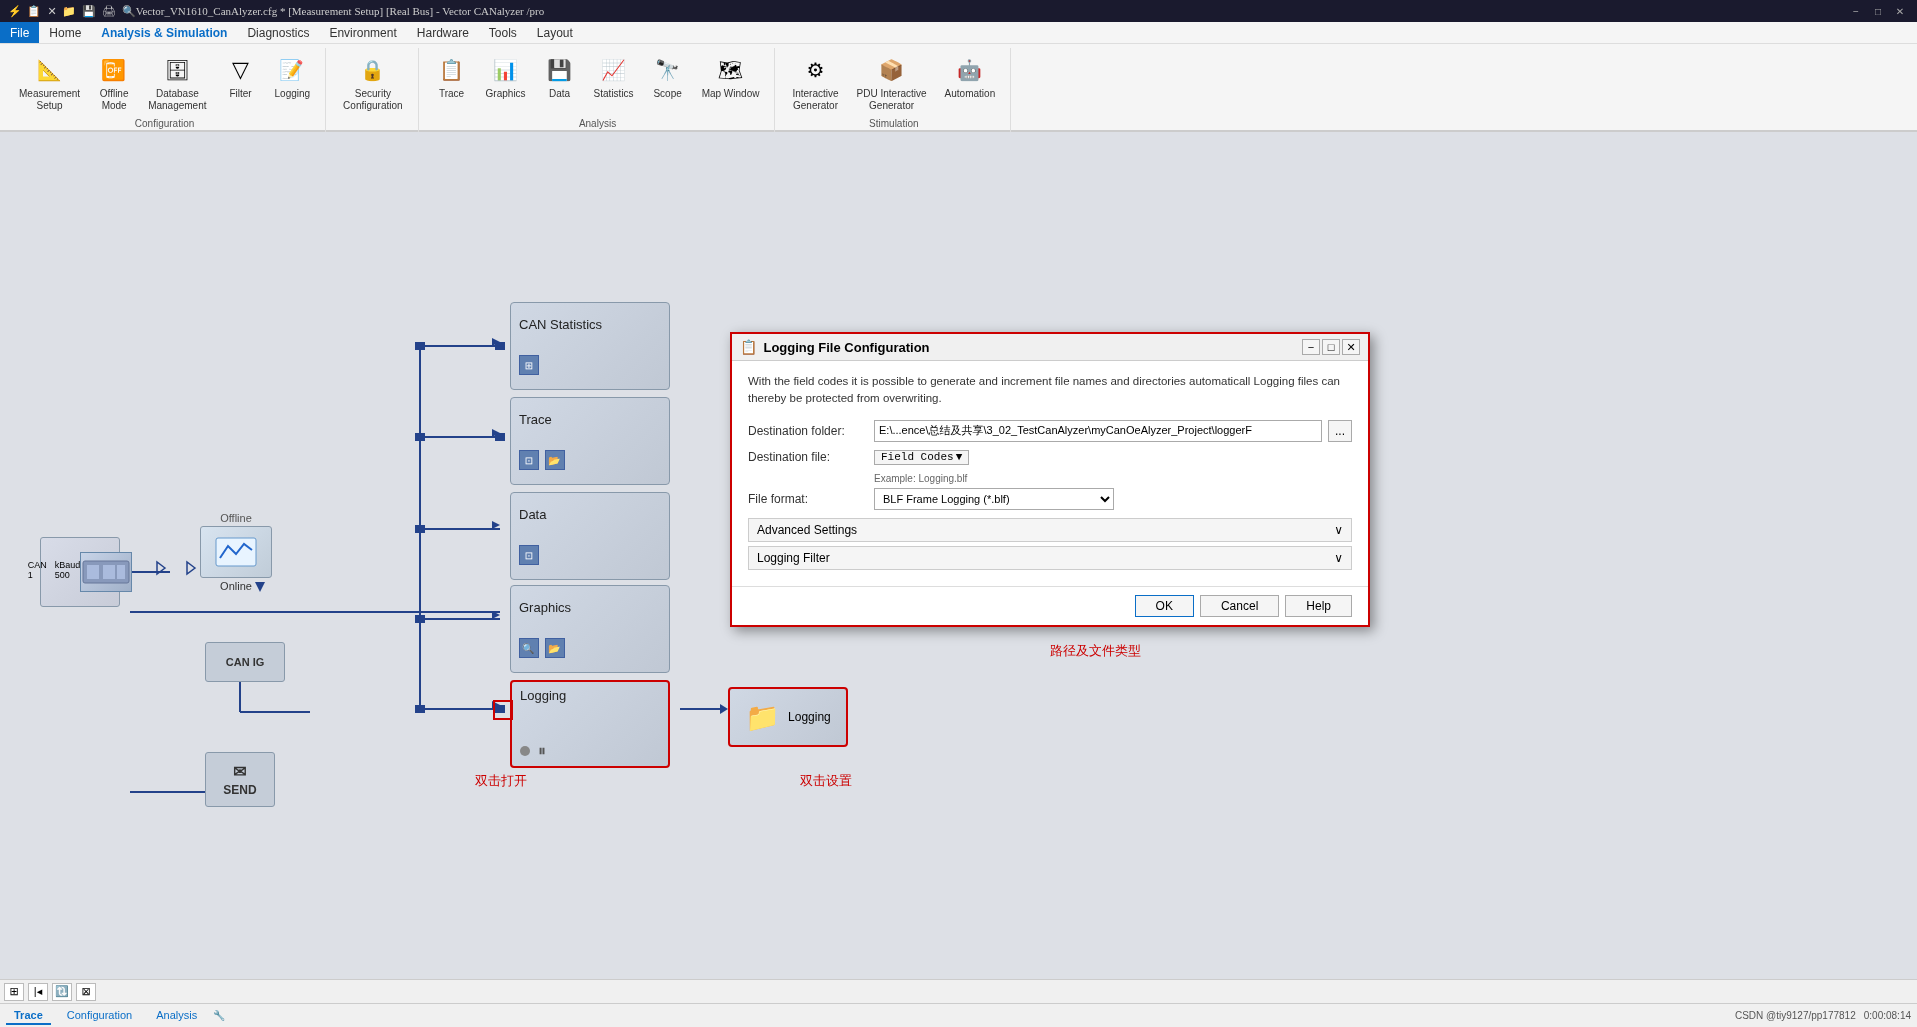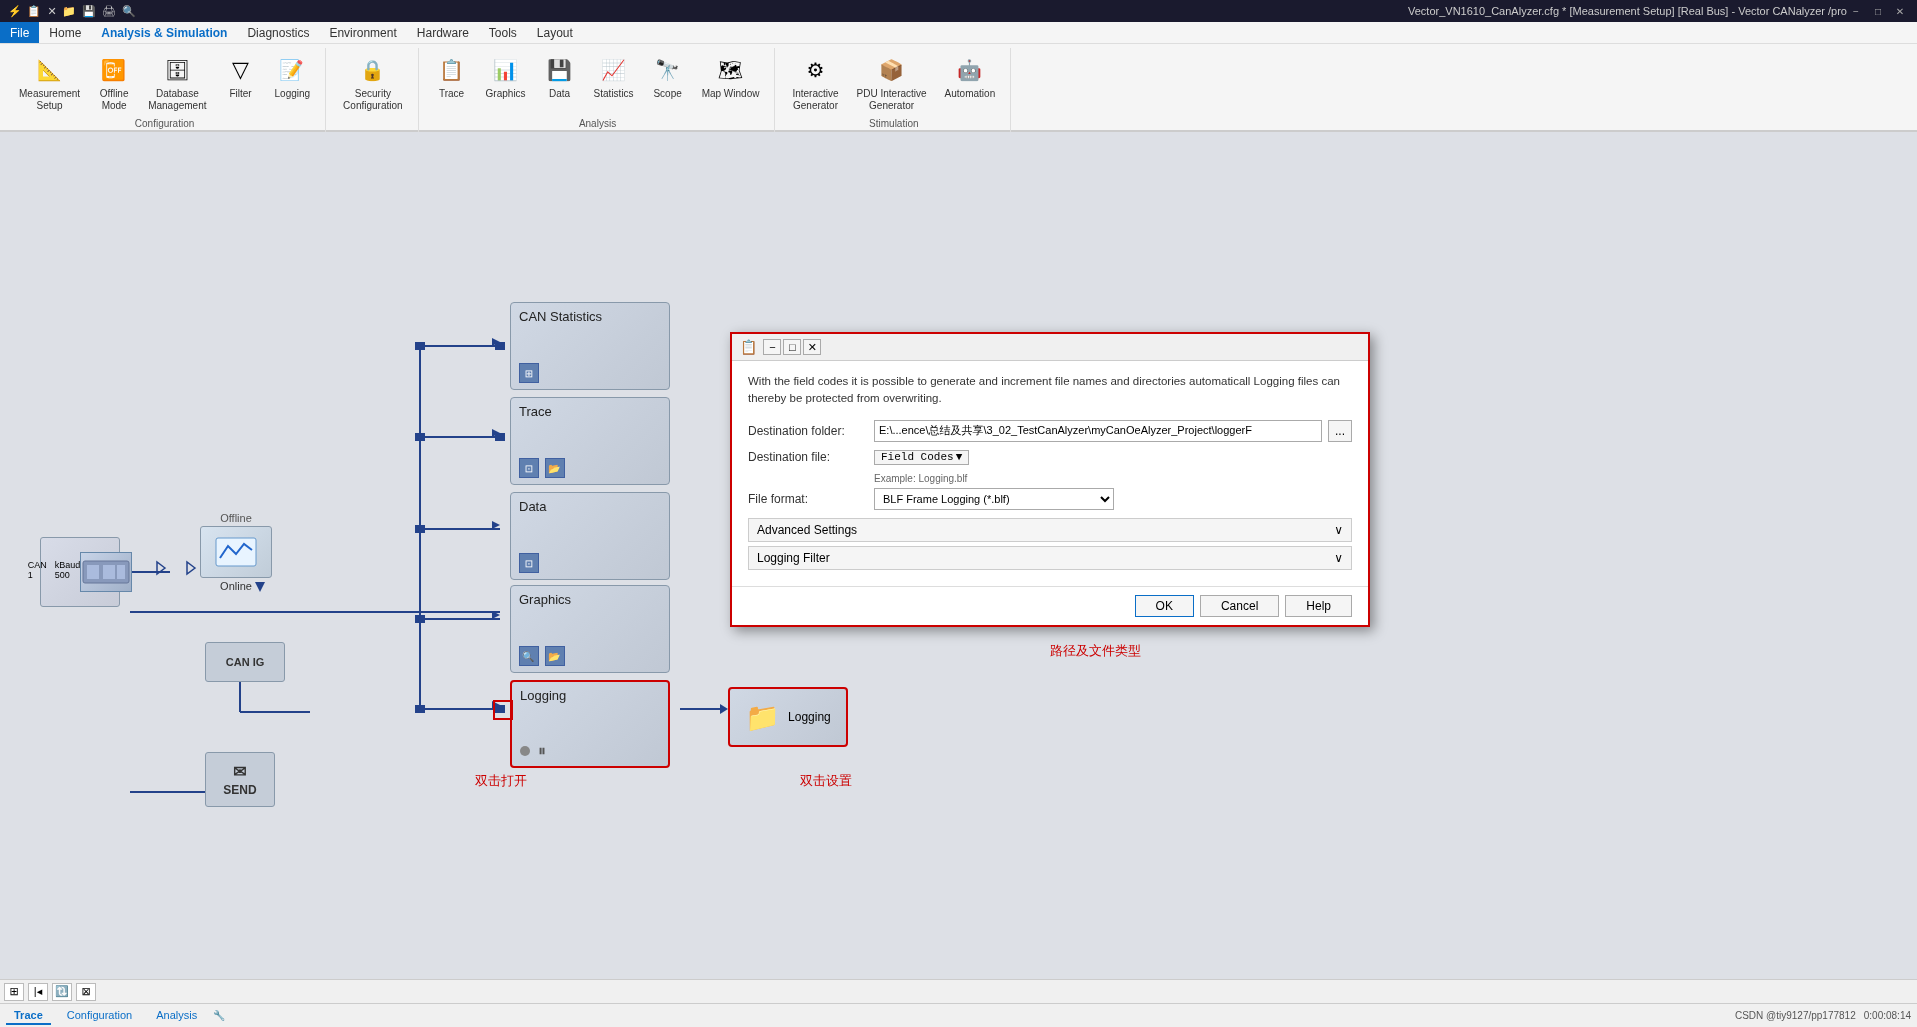--- a/index.html
+++ b/index.html
@@ -1,21 +1,21 @@
 <!DOCTYPE html>
 <html><head>
   <meta charset="utf-8">
   <style>
     * { box-sizing: border-box; margin: 0; padding: 0; }
     body { font-family: 'Segoe UI', Tahoma, sans-serif; font-size: 12px; background: #f0f0f0; overflow: hidden; width: 1917px; height: 1027px; }
 
     
     .title-bar { height: 22px; background: #1a1a2e; display: flex; align-items: center; justify-content: space-between; padding: 0 8px; color: #ccc; font-size: 11px; }
     .title-bar-icons { display: flex; gap: 6px; }
-    .title-center { flex: 1; text-align: right; }
+    .title-center { flex: 1; text-align: left; font-family: Liberation Serif, serif; }
     .title-controls { display: flex; gap: 4px; }
     .title-ctrl-btn { width: 18px; height: 16px; display: flex; align-items: center; justify-content: center; font-size: 10px; color: #aaa; cursor: pointer; }
 
     
     .menu-bar { height: 22px; background: #f5f5f5; border-bottom: 1px solid #ddd; display: flex; align-items: stretch; }
     .menu-item { padding: 0 10px; display: flex; align-items: center; cursor: pointer; font-size: 12px; color: #333; }
     .menu-item.active { background: #0a6ec7; color: white; }
 
     
     .ribbon { background: #f5f5f5; border-bottom: 2px solid #ccc; display: flex; flex-direction: column; }
@@ -24,21 +24,21 @@
     .ribbon-group-buttons { display: flex; gap: 4px; flex: 1; align-items: flex-start; padding-top: 2px; }
     .ribbon-group-label { font-size: 10px; color: #555; margin-top: 2px; padding-bottom: 2px; }
     .ribbon-btn { display: flex; flex-direction: column; align-items: center; gap: 2px; padding: 3px 6px; cursor: pointer; border: 1px solid transparent; border-radius: 2px; min-width: 44px; }
     .ribbon-btn-icon { width: 32px; height: 32px; display: flex; align-items: center; justify-content: center; font-size: 20px; }
     .ribbon-btn-label { font-size: 10px; color: #333; text-align: center; line-height: 1.2; }
 
     
     .canvas-area { flex: 1; position: relative; background: #e8ecf0; overflow: hidden; }
 
     
-    .analysis-block { position: absolute; width: 160px; height: 88px; background: linear-gradient(135deg, #d0d8e4, #c0c8d4); border: 1px solid #8899aa; border-radius: 4px; display: flex; flex-direction: column; padding: 6px 8px; }
+    .analysis-block { position: absolute; width: 160px; height: 88px; background: linear-gradient(135deg, #d0d8e4, #c0c8d4); border: 1px solid #8899aa; border-radius: 4px; display: flex; flex-direction: column; padding: 14px 8px; }
     .analysis-block-title { font-size: 13px; color: #222; font-weight: 500; margin-bottom: 4px; }
     .analysis-block-icons { display: flex; gap: 6px; margin-top: auto; }
     .block-icon { width: 20px; height: 20px; background: #6080b0; border: 1px solid #4060a0; display: flex; align-items: center; justify-content: center; color: white; font-size: 10px; }
 
     
     .status-bar { height: 24px; background: #f0f0f0; border-top: 1px solid #ccc; display: flex; align-items: center; padding: 0 6px; gap: 8px; font-size: 11px; color: #333; }
     .status-tab { padding: 2px 8px; cursor: pointer; color: #0a6ec7; border-bottom: 2px solid transparent; }
     .status-tab.active { border-bottom-color: #0a6ec7; font-weight: 600; }
     .status-right { margin-left: auto; display: flex; align-items: center; gap: 8px; color: #555; font-size: 10px; }
 
@@ -344,20 +344,21 @@
   <div class="annotation" style="left:475px;top:640px;">双击打开</div>
 
   <div class="annotation" style="left:800px;top:640px;">双击设置</div>
 
   <div style="position:absolute;left:493px;top:568px;width:20px;height:20px;border:2px solid #cc0000;"></div>
 
   <div class="dialog-overlay">
     <div class="dialog" style="left:730px;top:200px;">
       <div class="dialog-titlebar">
         <span class="dialog-title-icon">📋</span>
+        <span class="dialog-title-text">Logging File Configuration</span>
         <div class="dialog-title-btns">
           <div class="dialog-ctrl">−</div>
           <div class="dialog-ctrl">□</div>
           <div class="dialog-ctrl">✕</div>
         </div>
       </div>
       <div class="dialog-body">
         <div class="dialog-desc">With the field codes it is possible to generate and increment file names and directories automaticall
 Logging files can thereby be protected from overwriting.</div>
 

